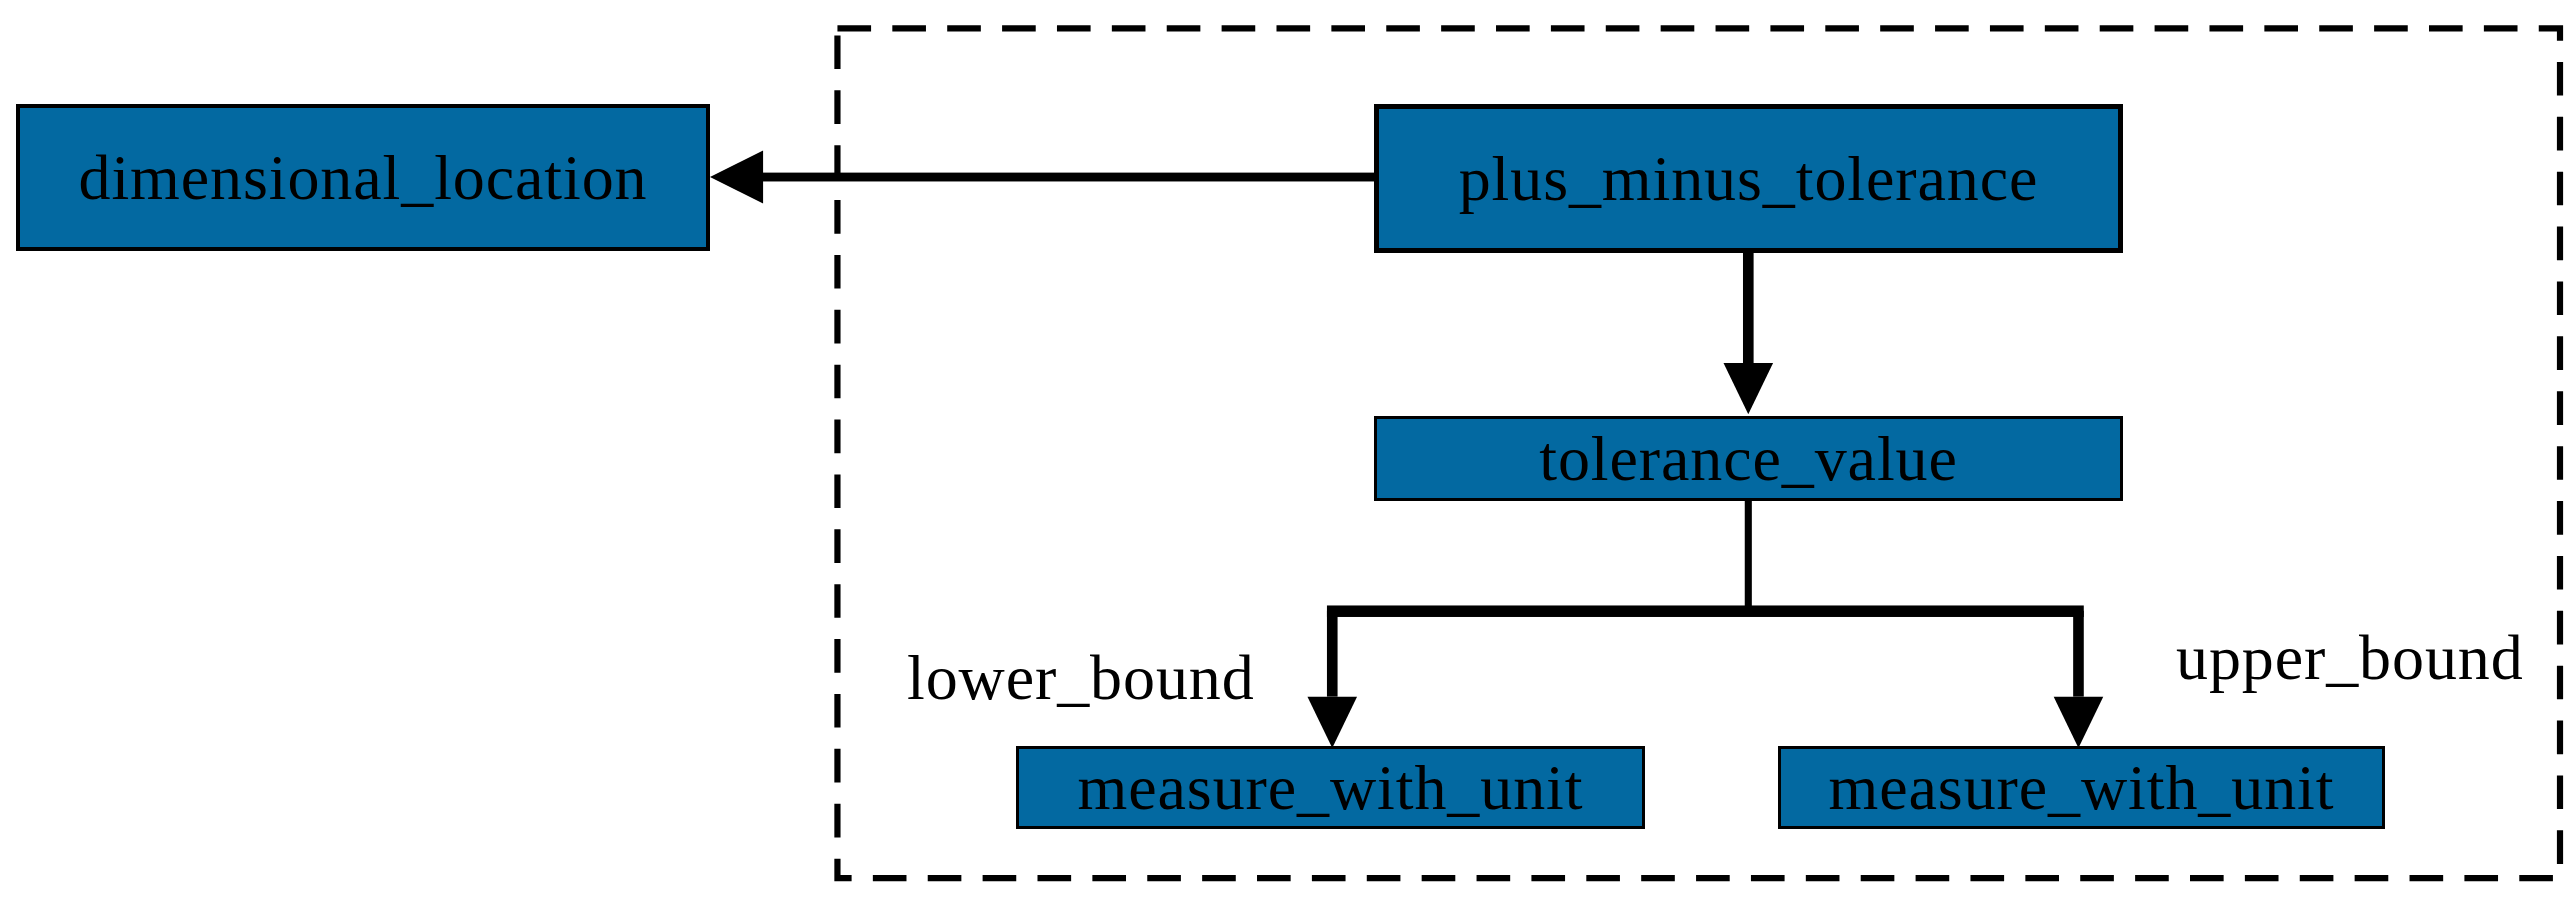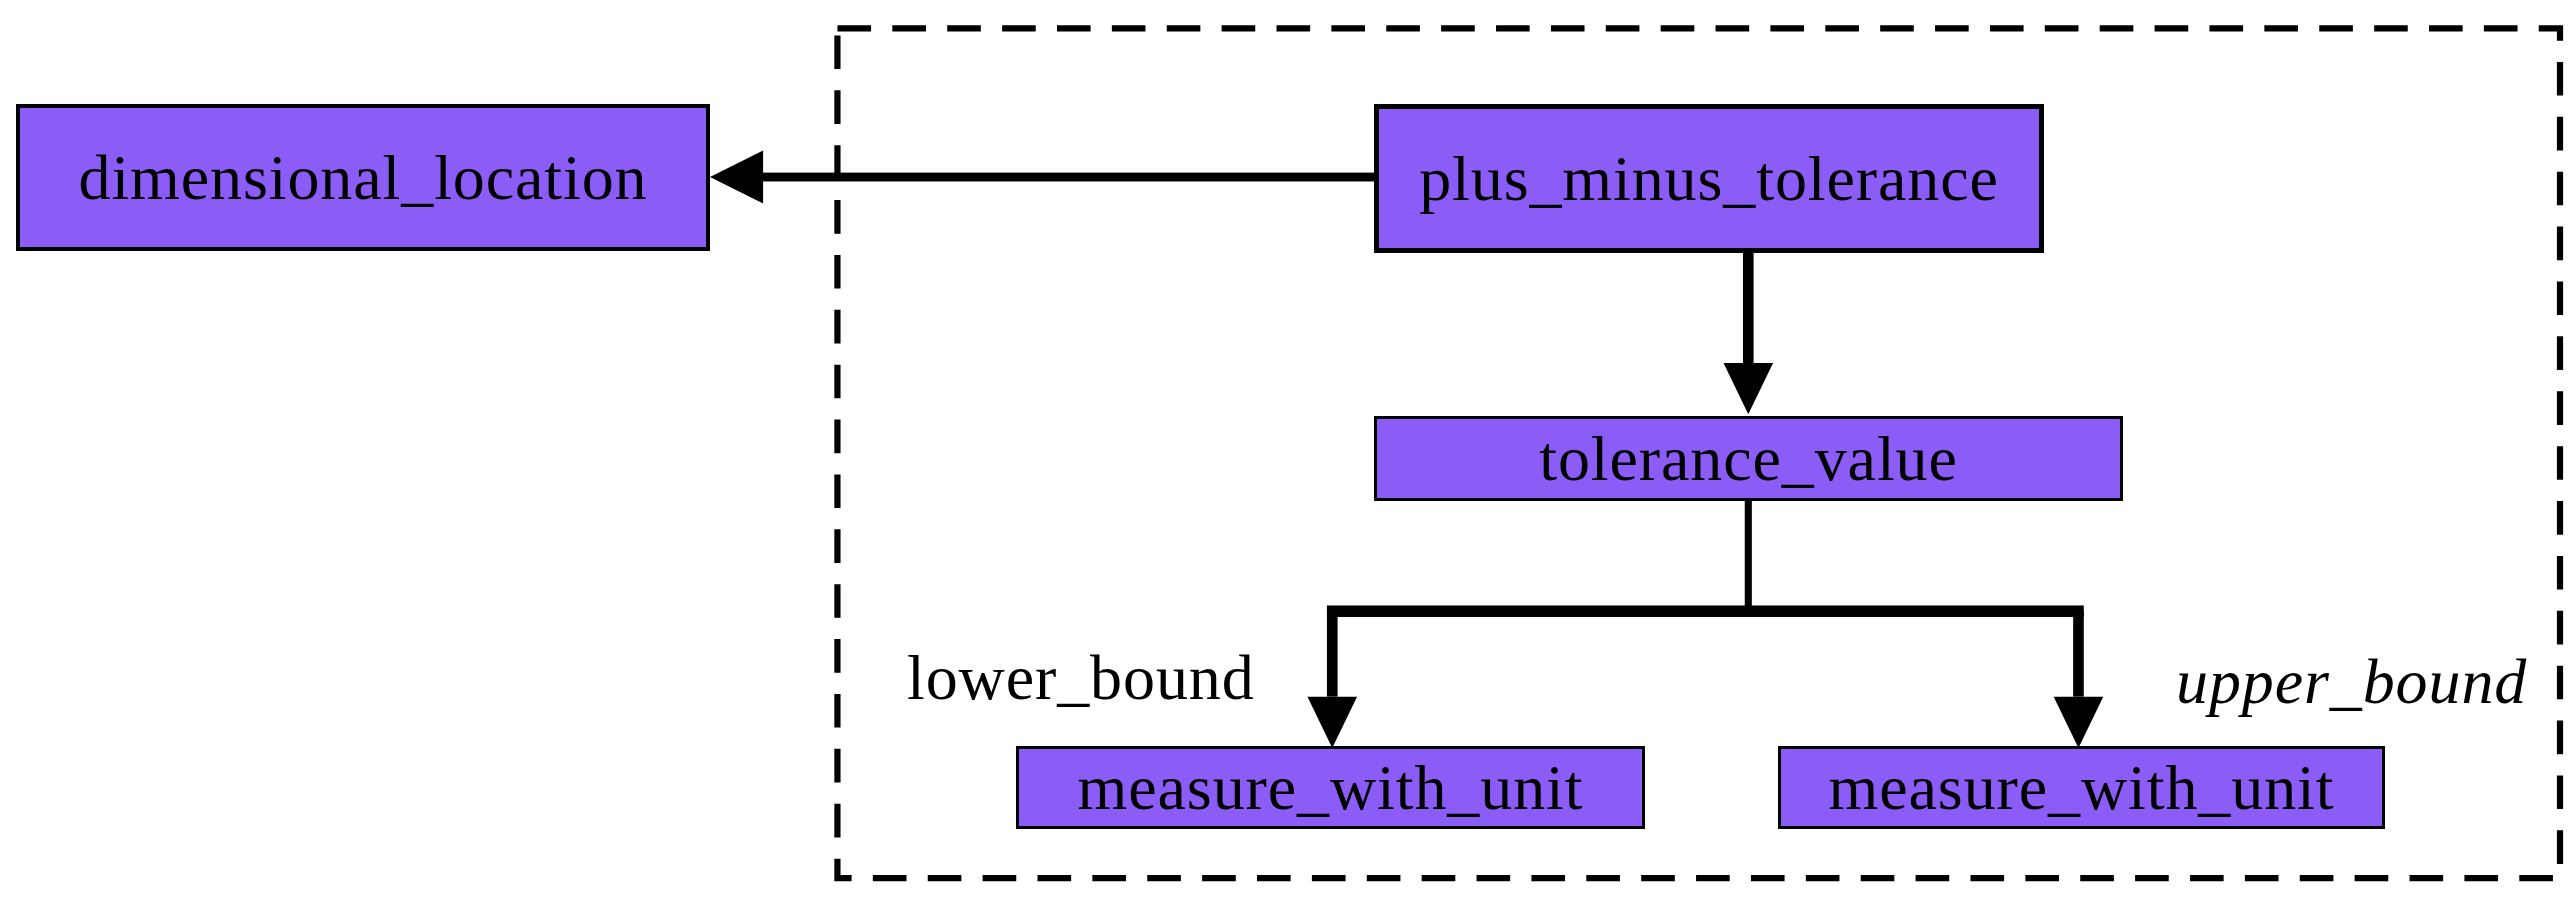--- a/index.html
+++ b/index.html
@@ -14,46 +14,46 @@
   }
   .wires {
     position: absolute;
     left: 0; top: 0;
     width: 2576px; height: 902px;
     z-index: 0;
   }
   .node {
     position: absolute;
     box-sizing: border-box;
-    background: #8b5cf6;
+    background: #0369a1;
     border: 4.4px solid #000000;
     display: flex;
     align-items: center;
     justify-content: center;
     font-size: 64px;
     white-space: nowrap;
     z-index: 1;
     letter-spacing: 0.9px;
   }
   .node.thin { border-width: 3.5px; }
   #node-dimensional-location   { left: 16px;   top: 104px; width: 694px; height: 147px; }
-  #node-plus-minus-tolerance   { left: 1374px; top: 104px; width: 670px; height: 149px; border-width: 5.3px; }
+  #node-plus-minus-tolerance   { left: 1374px; top: 104px; width: 749px; height: 149px; border-width: 5.3px; }
   #node-tolerance-value        { left: 1374px; top: 416px; width: 749px; height: 85px; }
   #node-measure-lower          { left: 1016px; top: 746px; width: 629px; height: 83px; }
   #node-measure-upper          { left: 1778px; top: 746px; width: 607px; height: 83px; }
   .edge-label {
     position: absolute;
     font-size: 64px;
     line-height: 1.0;
     white-space: nowrap;
     z-index: 1;
     letter-spacing: 0.9px;
   }
   #label-lower-bound { left: 879px;  top: 646px; margin-left: 28px; }
-  #label-upper-bound { left: 2176px; top: 650px; font-style: italic; }
+  #label-upper-bound { left: 2176px; top: 626px; }
 </style>
 </head>
 <body>
 
 <div class="canvas">
 
   <svg class="wires" viewBox="0 0 2910 1019" xmlns="http://www.w3.org/2000/svg">
 
     <rect x="946" y="32" width="1946" height="960" fill="none" stroke="#000000" stroke-width="7" stroke-dasharray="38 24"></rect>
 

